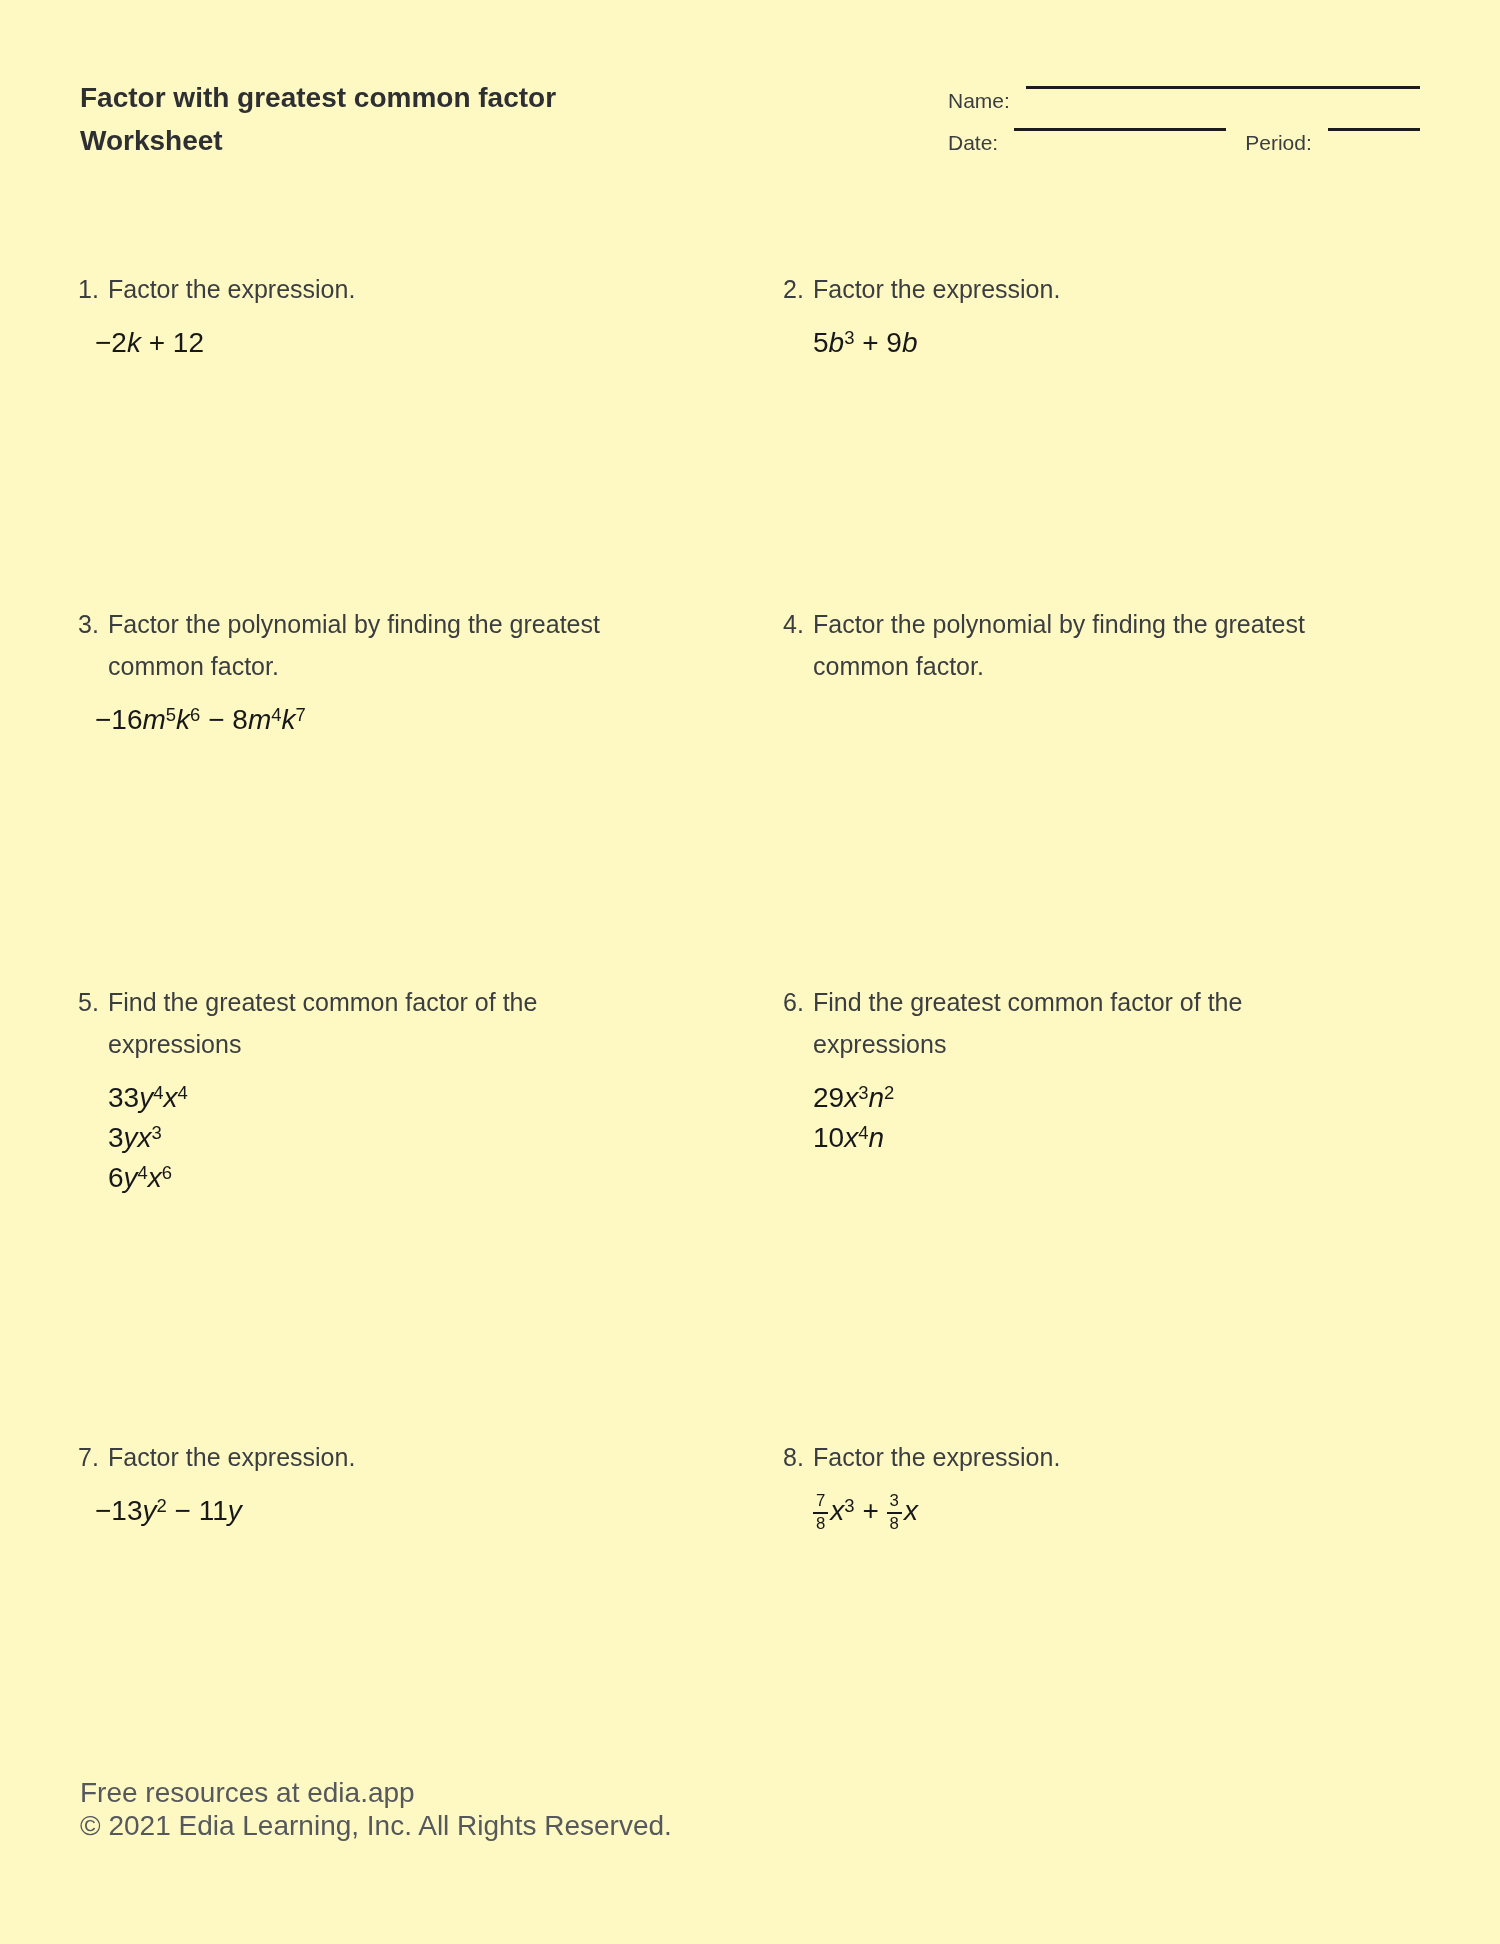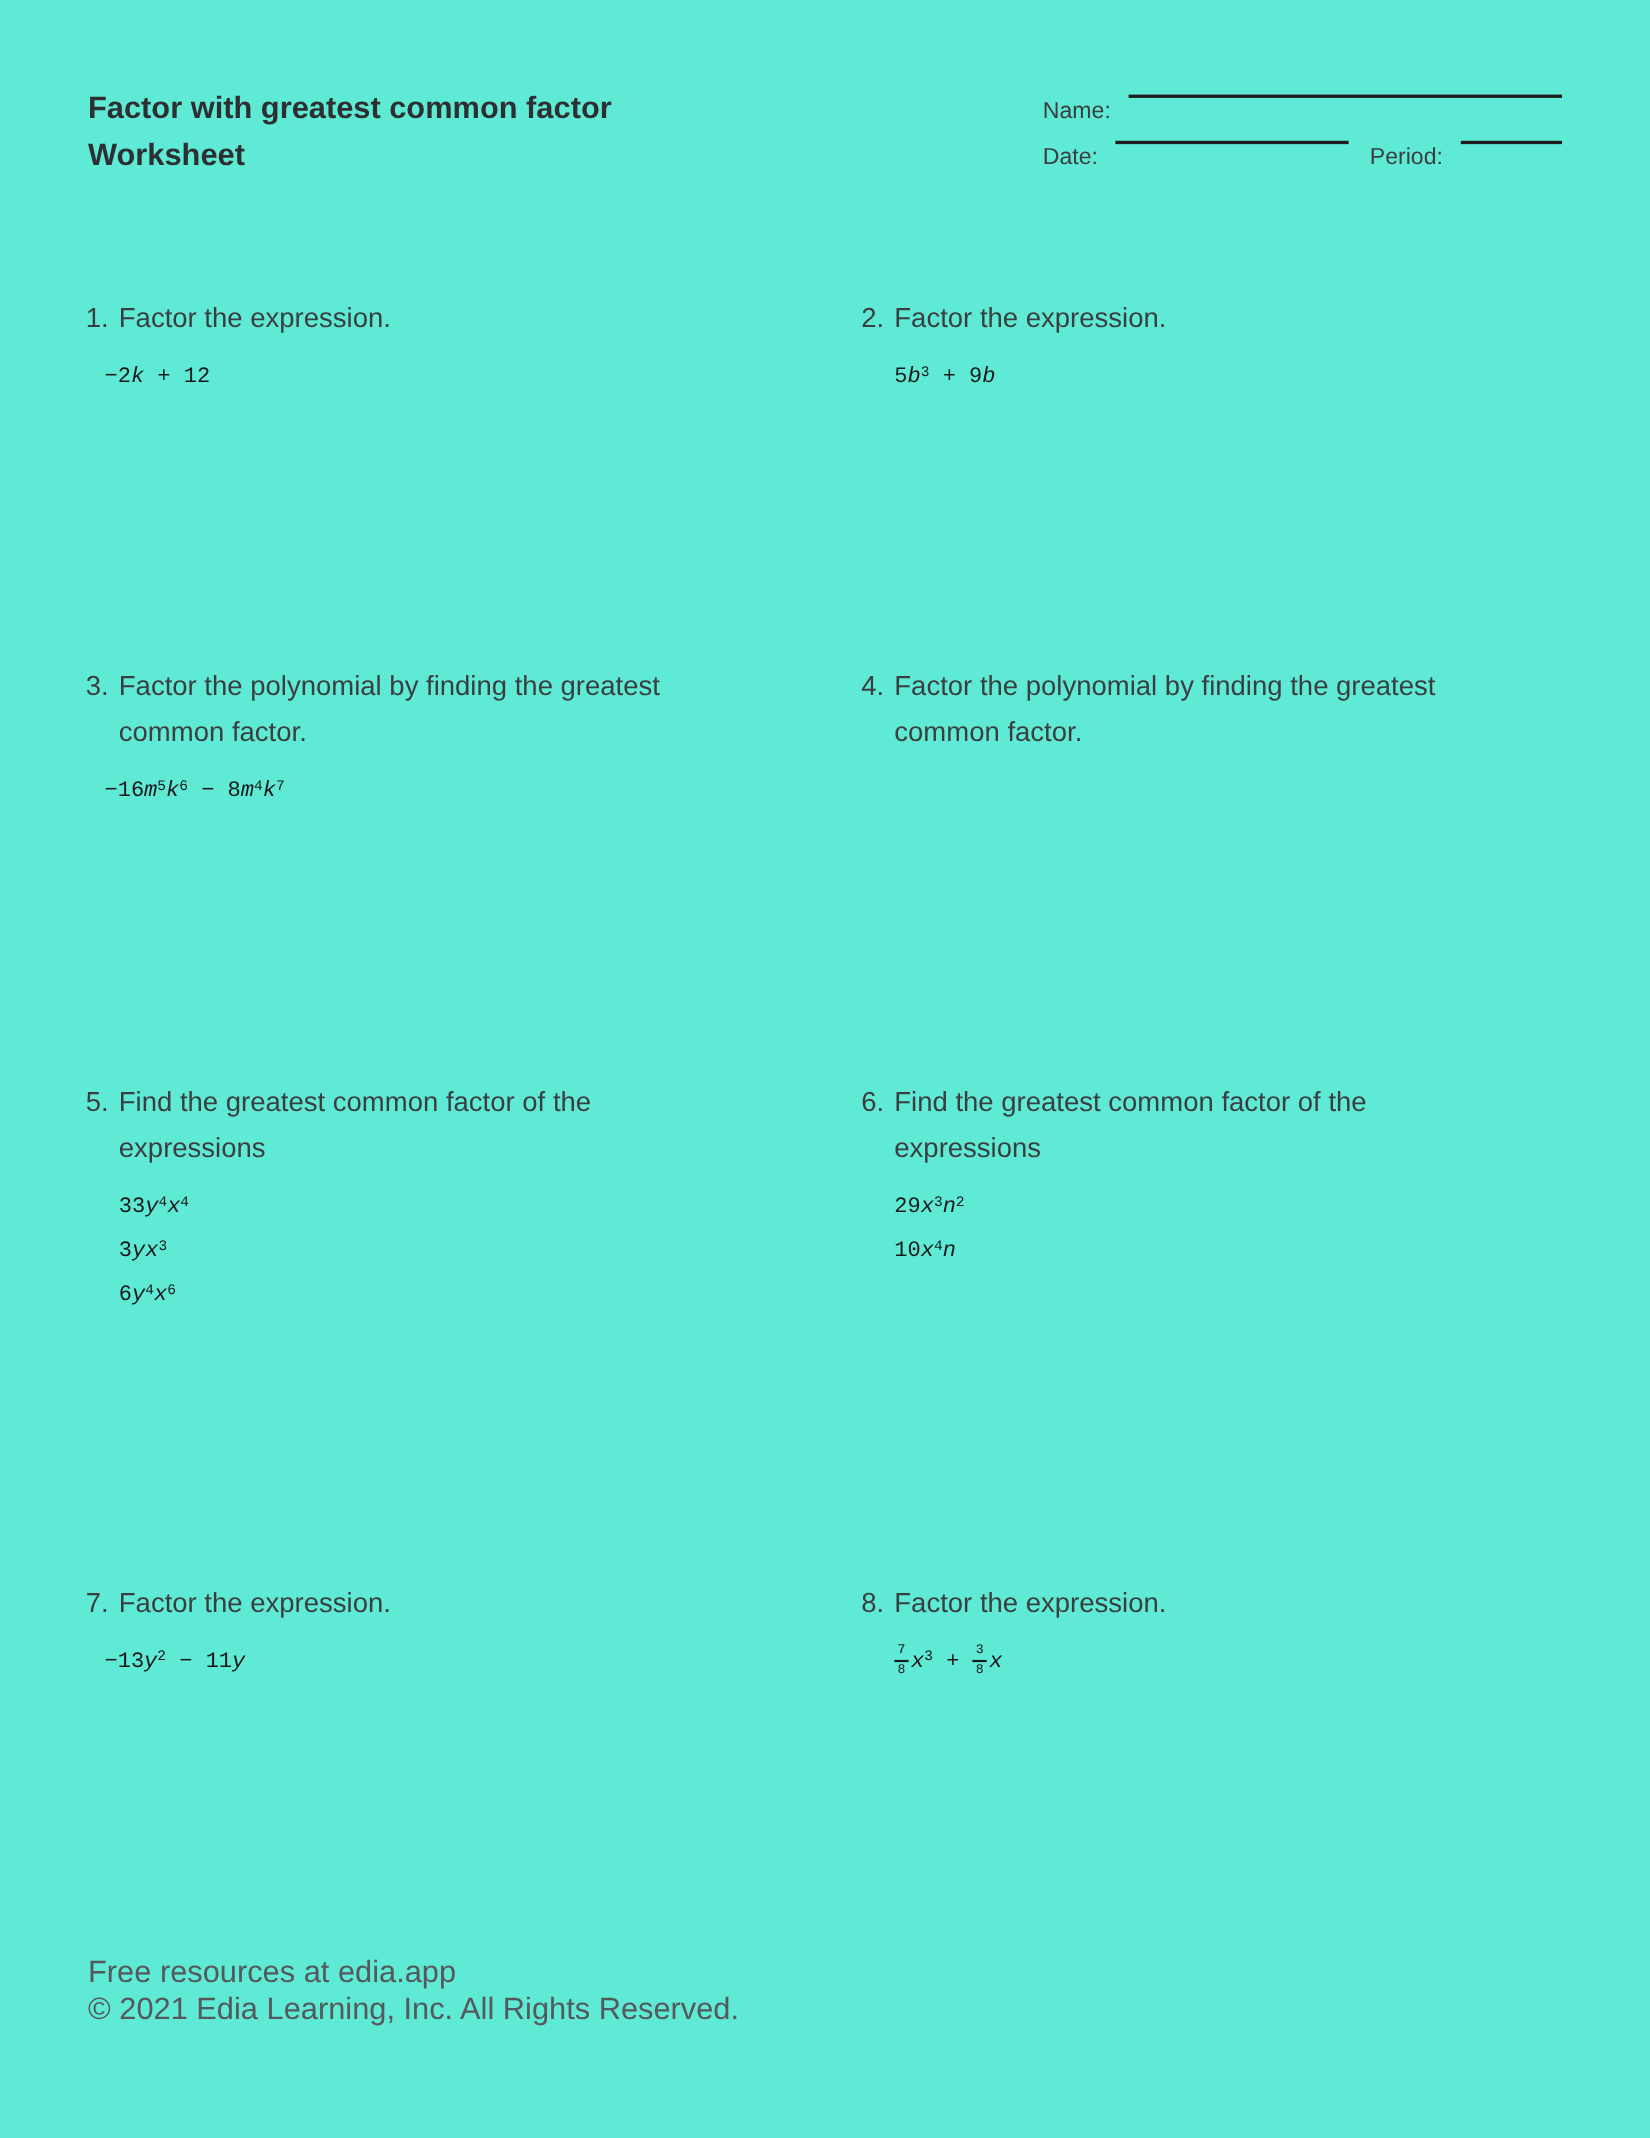--- a/index.html
+++ b/index.html
@@ -1,19 +1,19 @@
 <!DOCTYPE html>
 <html><head>
 <meta charset="utf-8">
 <style>
   html,body{margin:0;padding:0;background:#ffffff;}
   .page{
     position:relative;
     width:1500px;height:1944px;
-    background:#5eead4;
+    background:#fef9c3;
     font-family:"Liberation Sans",sans-serif;
     color:#3b3e41;
     overflow:hidden;
   }
   
   .title{
     position:absolute;left:80px;top:76px;
     font-size:28px;font-weight:bold;line-height:43px;
     color:#2d2f32;
   }
@@ -26,22 +26,22 @@
   .flabel.period{margin-left:19px;}
   .fline.period{flex:1;margin-left:16px;}
   
   .problem{position:absolute;width:660px;}
   .q{display:flex;font-size:25px;line-height:42px;color:#3b3e41;}
   .qnum{flex:0 0 30px;}
   .qtext{flex:1;}
   .qline{display:block;}
   .math-block{margin-left:30px;margin-top:13px;}
   .math-line{
-    font-family:Liberation Mono, monospace;
-    font-size:20px;line-height:40px;
+    font-family:Liberation Sans, sans-serif;
+    font-size:28px;line-height:40px;
     color:#17181a;
   }
   .math-line.neg{margin-left:-13px;}
   .math-line i{font-style:italic;}
   .math-line sup{font-size:66%;vertical-align:0.42em;line-height:0;}
   .frac{
     display:inline-block;vertical-align:middle;
     font-size:60%;line-height:1.12;text-align:center;
     margin-right:2px;
   }

